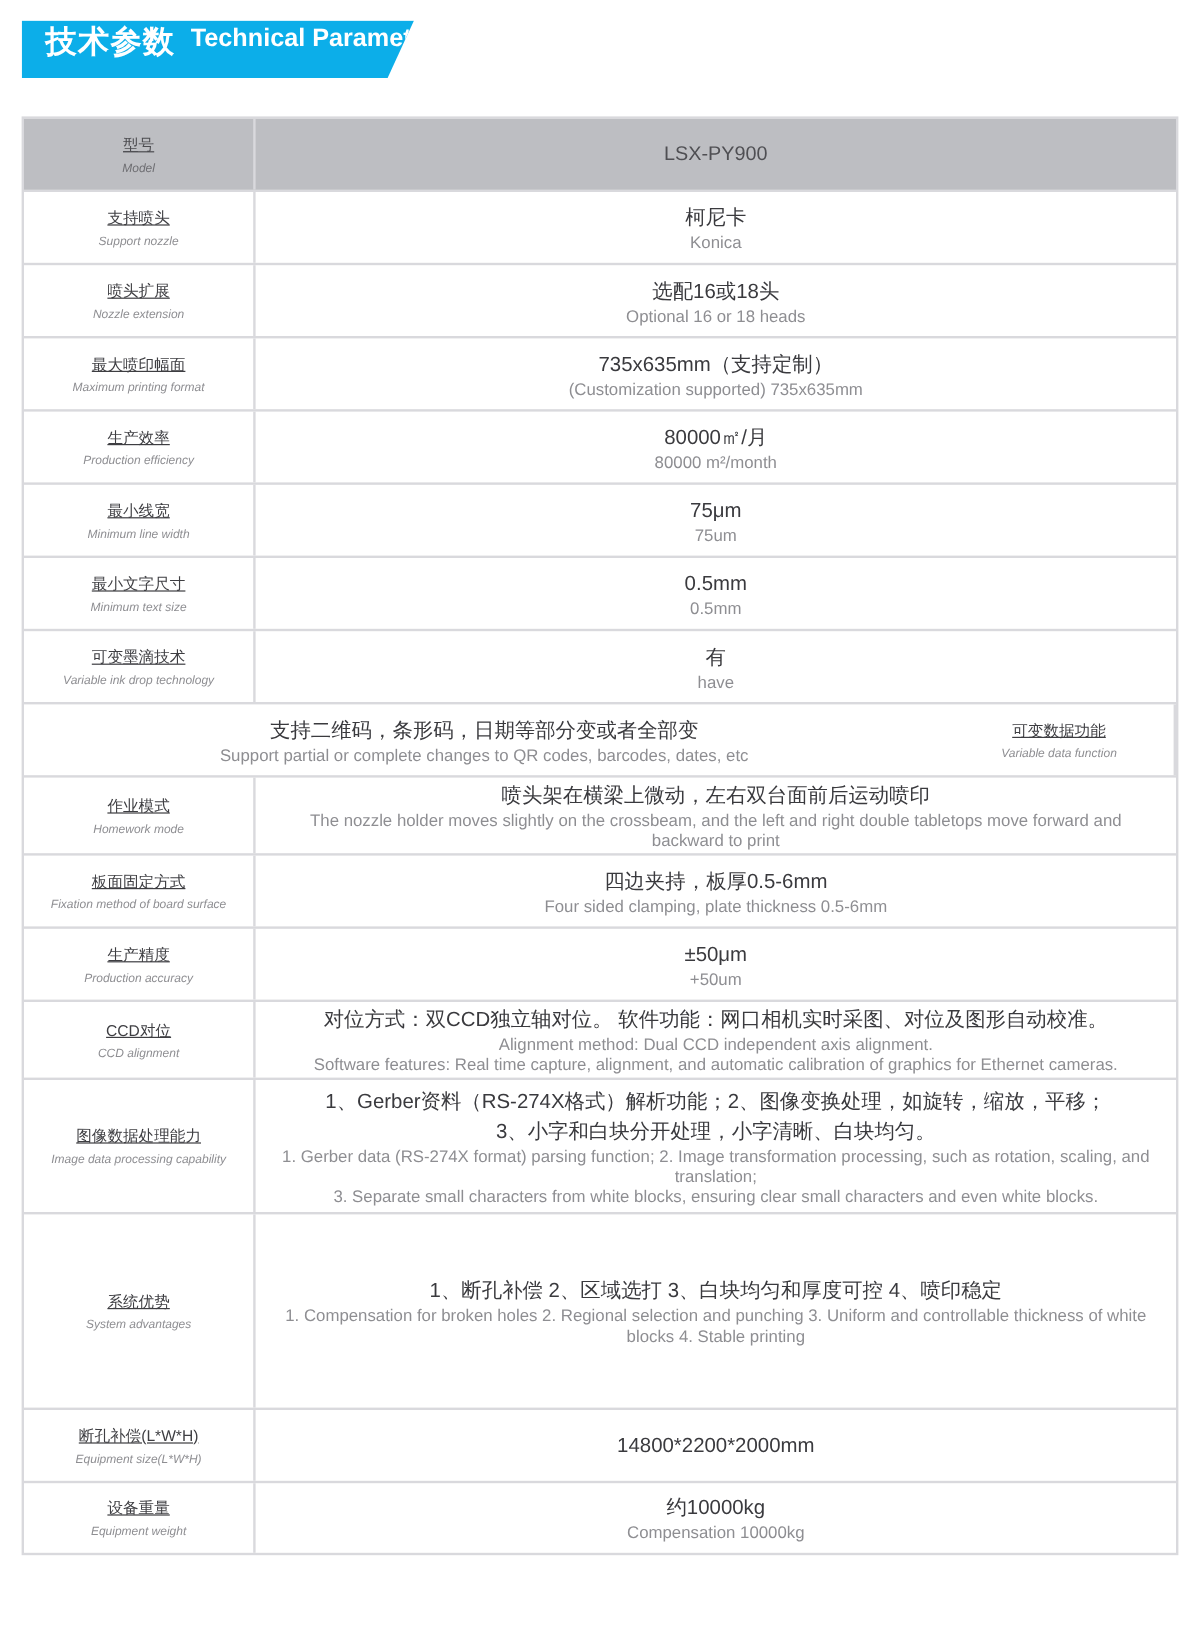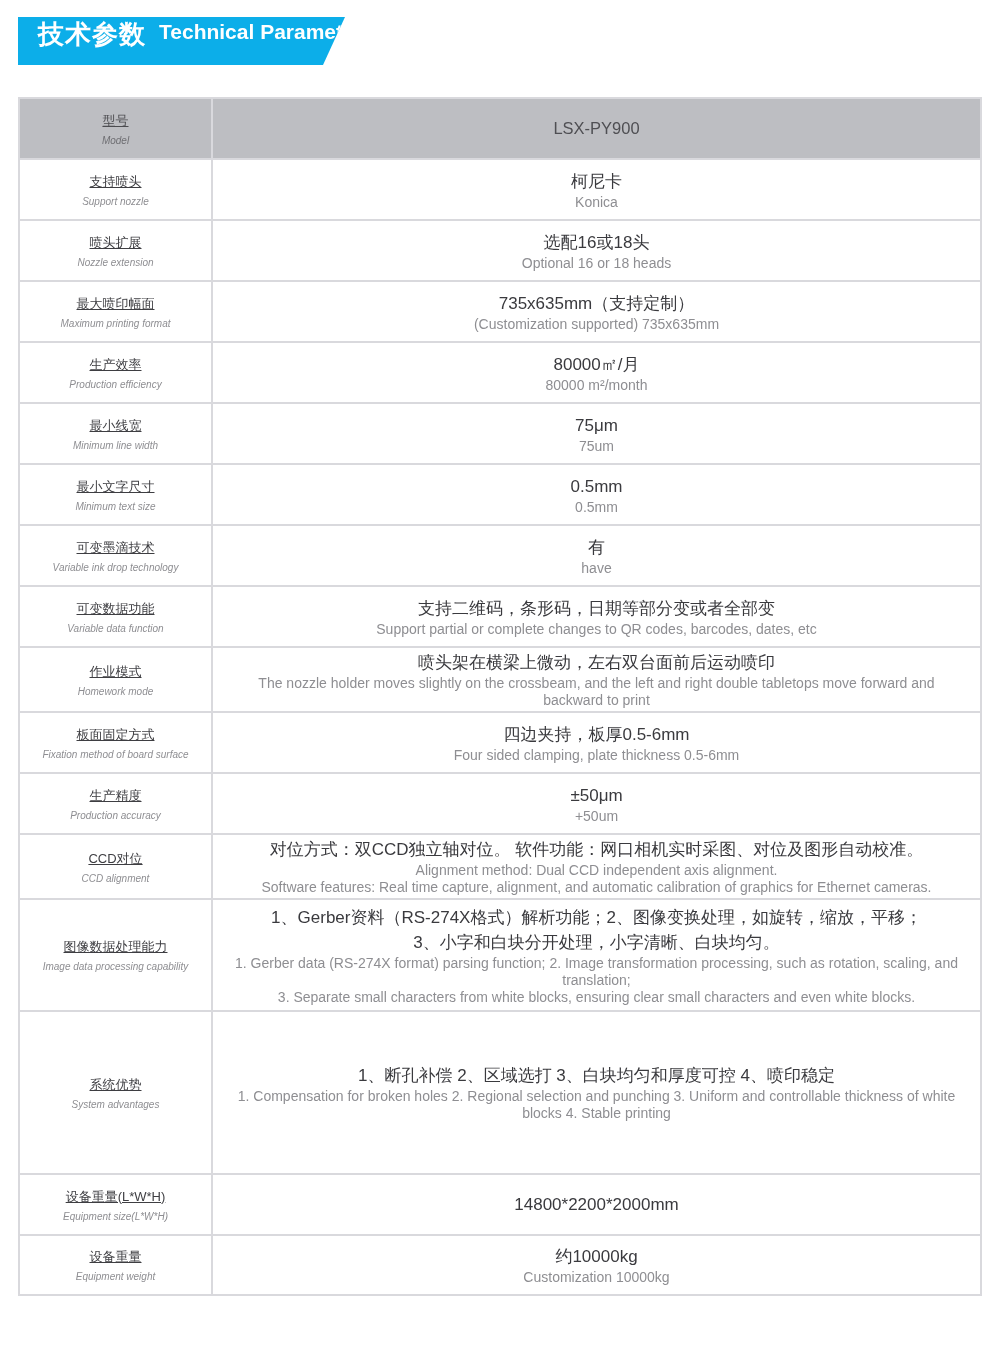--- a/index.html
+++ b/index.html
@@ -151,27 +151,27 @@
         <div class="cell cell-label">
           <div class="label-zh">可变墨滴技术</div>
           <div class="label-en">Variable ink drop technology</div>
         </div>
         <div class="cell cell-value">
           <div class="value-main">有</div>
           <div class="value-sub">have</div>
         </div>
       </div>
       <div class="param-row">
+        <div class="cell cell-value">
+          <div class="value-main">支持二维码，条形码，日期等部分变或者全部变</div>
+          <div class="value-sub">Support partial or complete changes to QR codes, barcodes, dates, etc</div>
+        </div>
         <div class="cell cell-label">
           <div class="label-zh">可变数据功能</div>
           <div class="label-en">Variable data function</div>
-        </div>
-        <div class="cell cell-value">
-          <div class="value-main">支持二维码，条形码，日期等部分变或者全部变</div>
-          <div class="value-sub">Support partial or complete changes to QR codes, barcodes, dates, etc</div>
         </div>
       </div>
       <div class="param-row">
         <div class="cell cell-label">
           <div class="label-zh">作业模式</div>
           <div class="label-en">Homework mode</div>
         </div>
         <div class="cell cell-value">
           <div class="value-main">喷头架在横梁上微动，左右双台面前后运动喷印</div>
           <div class="value-sub">The nozzle holder moves slightly on the crossbeam, and the left and right double tabletops move forward and backward to print</div>
@@ -225,32 +225,32 @@
           <div class="label-zh">系统优势</div>
           <div class="label-en">System advantages</div>
         </div>
         <div class="cell cell-value">
           <div class="value-main">1、断孔补偿 2、区域选打 3、白块均匀和厚度可控 4、喷印稳定</div>
           <div class="value-sub">1. Compensation for broken holes 2. Regional selection and punching 3. Uniform and controllable thickness of white blocks 4. Stable printing</div>
         </div>
       </div>
       <div class="param-row">
         <div class="cell cell-label">
-          <div class="label-zh">设备重量(L*W*H)</div>
+          <div class="label-zh">断孔补偿(L*W*H)</div>
           <div class="label-en">Equipment size(L*W*H)</div>
         </div>
         <div class="cell cell-value">
           <div class="value-main">14800*2200*2000mm</div>
         </div>
       </div>
       <div class="param-row">
         <div class="cell cell-label">
           <div class="label-zh">设备重量</div>
           <div class="label-en">Equipment weight</div>
         </div>
         <div class="cell cell-value">
           <div class="value-main">约10000kg</div>
-          <div class="value-sub">Customization 10000kg</div>
+          <div class="value-sub">Compensation 10000kg</div>
         </div>
       </div>
     </div>
 
 </div>
 
 </body></html>

